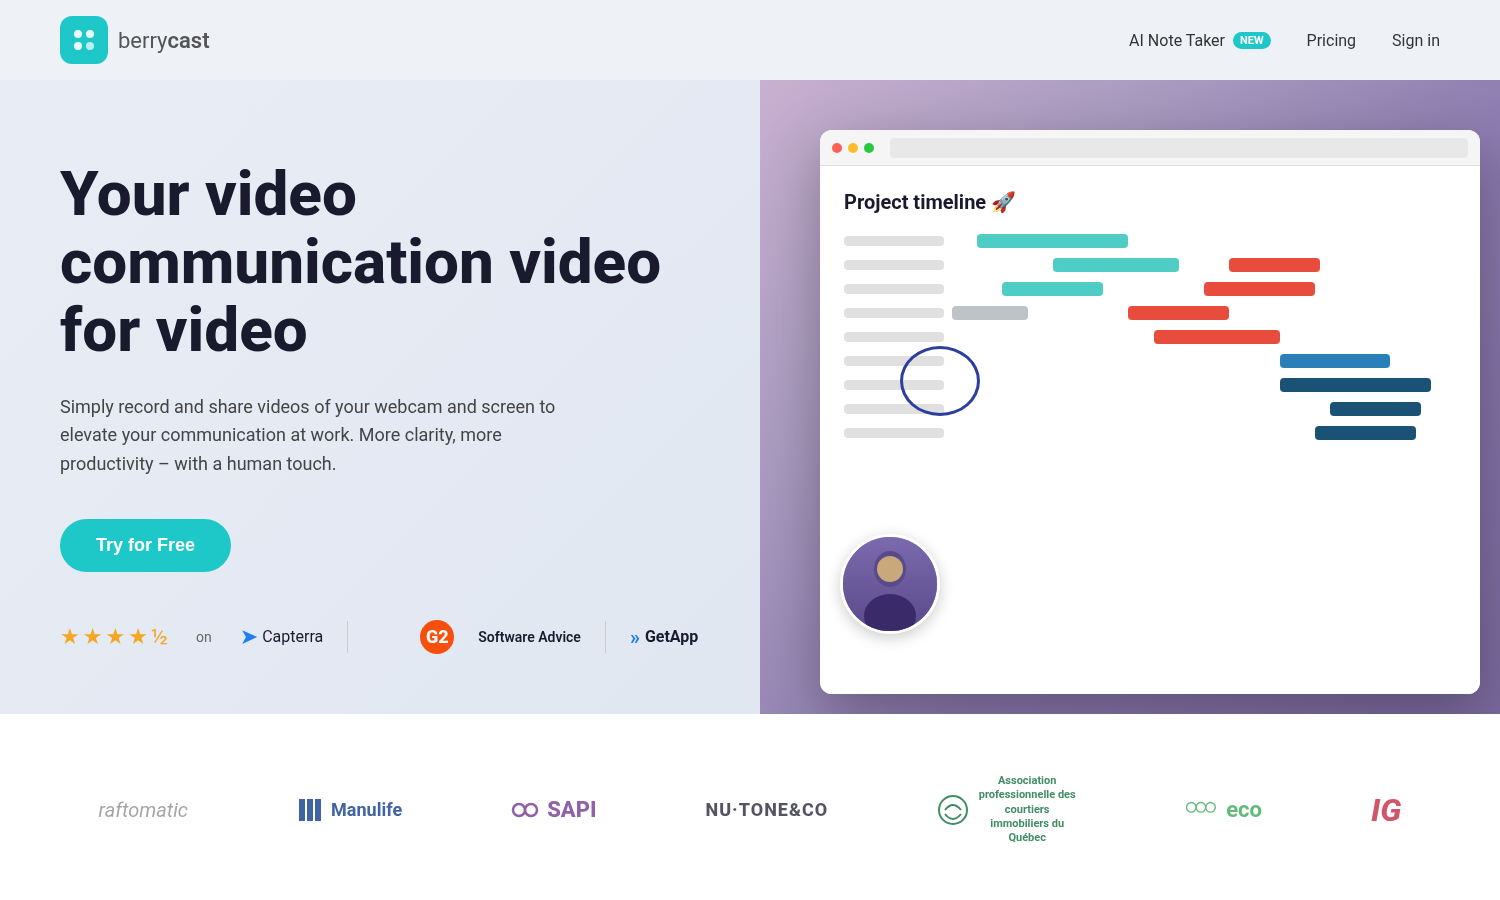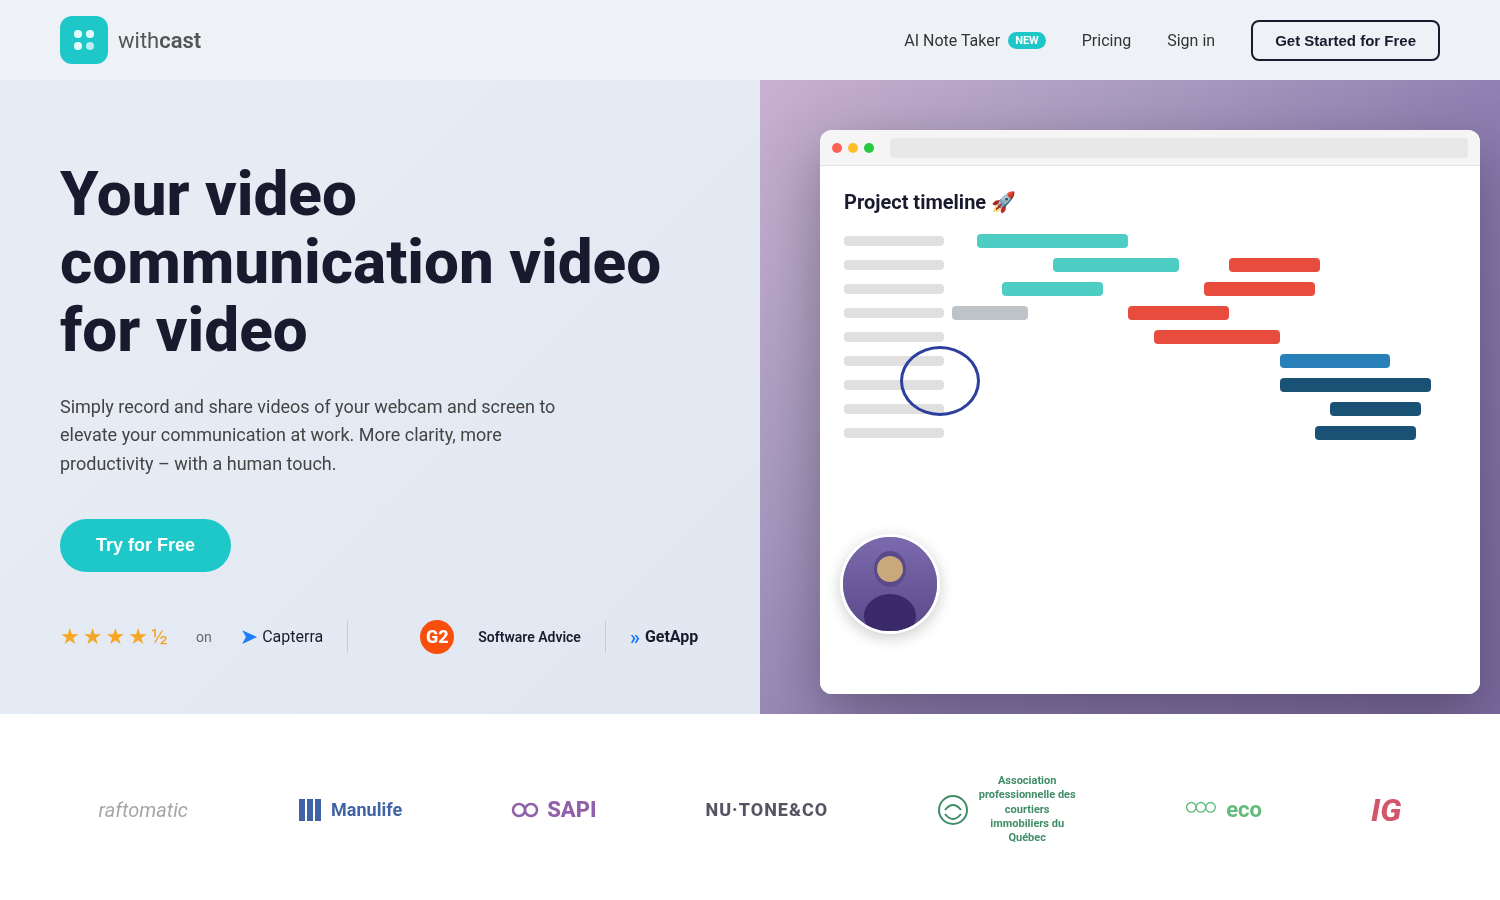--- a/index.html
+++ b/index.html
@@ -344,31 +344,30 @@
   <div class="nav-logo">
     <div class="logo-icon">
       <svg viewBox="0 0 28 28" fill="none">
         <circle cx="8" cy="8" r="4" fill="white" opacity="0.9"></circle>
         <circle cx="20" cy="8" r="4" fill="white" opacity="0.9"></circle>
         <circle cx="8" cy="20" r="4" fill="white" opacity="0.9"></circle>
         <circle cx="20" cy="20" r="4" fill="white" opacity="0.7"></circle>
       </svg>
     </div>
     <span class="logo-text">
-      <span>with</span><span style="font-weight:600;">cast</span>
+      <span>berry</span><span style="font-weight:600;">cast</span>
     </span>
   </div>
   <div class="nav-links">
     <a class="nav-link nav-link-ai">
       <span>AI Note Taker</span>
       <span class="new-badge">NEW</span>
     </a>
     <a class="nav-link">Pricing</a>
     <a class="nav-signin">Sign in</a>
-    <button class="nav-cta">Get Started for Free</button>
   </div>
 </nav>
 
 <section class="hero">
   <div class="hero-left">
     <h1 class="hero-title">
       <span>Your video communication video</span><br>
       <span>for video</span>
     </h1>
     <p class="hero-subtitle">Simply record and share videos of your webcam and screen to elevate your communication at work. More clarity, more productivity – with a human touch.</p>

